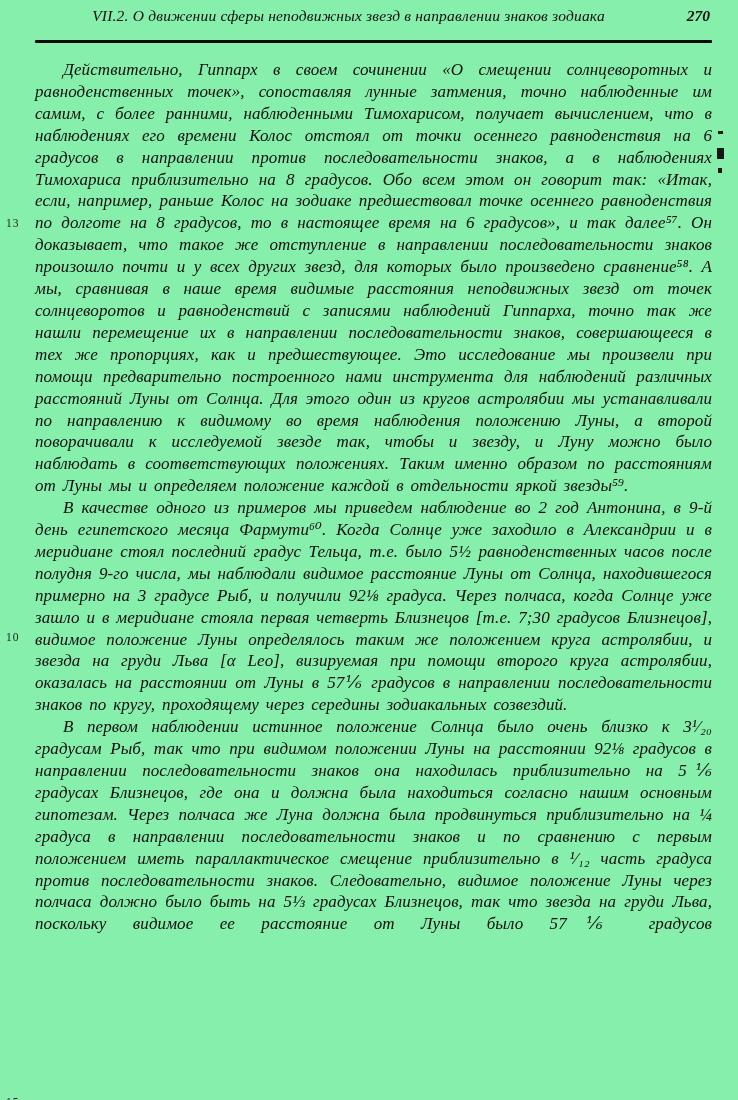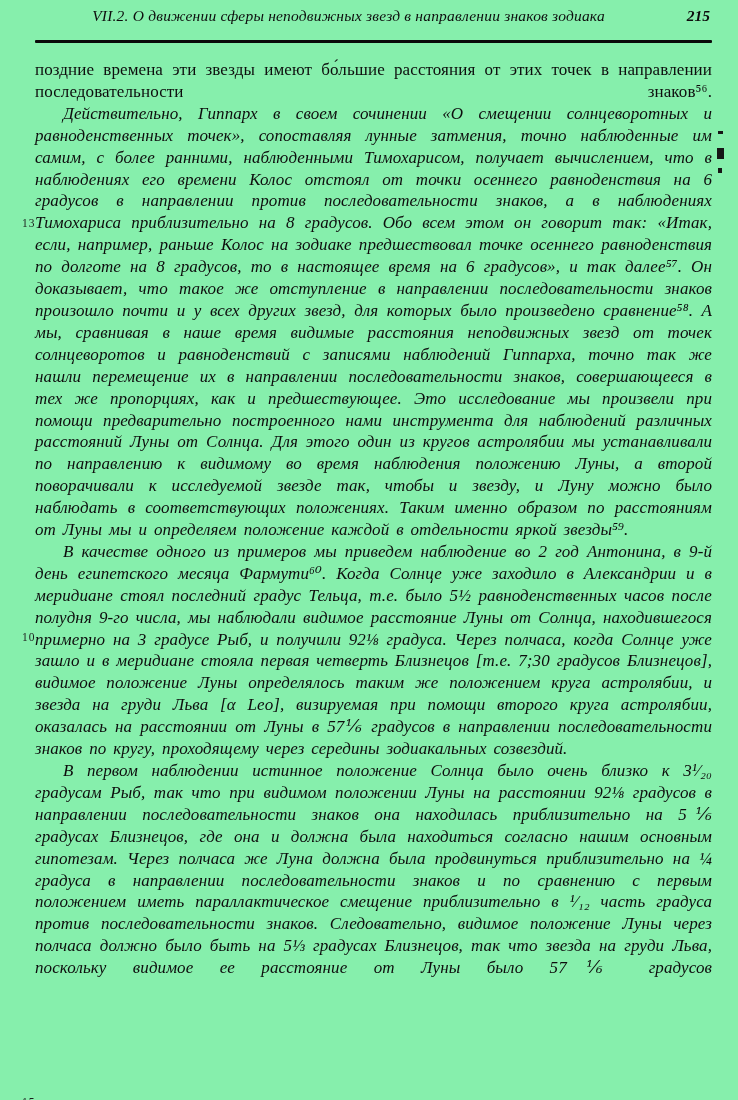--- a/index.html
+++ b/index.html
@@ -65,21 +65,21 @@
     line-height: 21.9px;
     text-align: justify;
     word-spacing: 2.5px;
     letter-spacing: 0.1px;
   }
   .text-block p.indent { text-indent: 28px; font-style: italic; }
   .text-block p.continues { text-align-last: justify; }
   
   .margin-number {
     position: absolute;
-    left: 22px;
+    left: 6px;
     width: 24px;
     font-size: 11.5px;
     letter-spacing: 1px;
     color: #1c1c1c;
     font-family: "Liberation Serif", "DejaVu Serif", serif;
   }
   .mn-0 { top: 217px; }
   .mn-1 { top: 631px; }
   .mn-2 { top: 1054px; margin-top: 42px; }
   
@@ -88,31 +88,30 @@
   .art-1 { left: 717px; top: 148px; width: 7px;  height: 11px; }
   .art-2 { left: 718px; top: 168px; width: 4px;  height: 5px; }
 </style>
 </head>
 <body>
 
 <div class="page">
 
   <div class="running-head">
     <div class="running-head-title">VII.2. О движении сферы неподвижных звезд в направлении знаков зодиака</div>
-    <div class="running-head-page">215</div>
+    <div class="running-head-page">270</div>
   </div>
 
   <div class="head-rule"></div>
 
   <div class="margin-number mn-0">13</div>
   <div class="margin-number mn-1">10</div>
   <div class="margin-number mn-2">15</div>
 
   <div class="text-block">
-    <p class="continues">поздние времена эти звезды имеют бо́льшие расстояния от этих точек в направлении последовательности знаков⁵⁶.</p>
     <p class="indent">Действительно, Гиппарх в своем сочинении «О смещении солнцеворотных и равноденственных точек», сопоставляя лунные затмения, точно наблюденные им самим, с более ранними, наблюденными Тимохарисом, получает вычислением, что в наблюдениях его времени Колос отстоял от точки осеннего равноденствия на 6 градусов в направлении против последовательности знаков, а в наблюдениях Тимохариса приблизительно на 8 градусов. Обо всем этом он говорит так: «Итак, если, например, раньше Колос на зодиаке предшествовал точке осеннего равноденствия по долготе на 8 градусов, то в настоящее время на 6 градусов», и так далее⁵⁷. Он доказывает, что такое же отступление в направлении последовательности знаков произошло почти и у всех других звезд, для которых было произведено сравнение⁵⁸. А мы, сравнивая в наше время видимые расстояния неподвижных звезд от точек солнцеворотов и равноденствий с записями наблюдений Гиппарха, точно так же нашли перемещение их в направлении последовательности знаков, совершающееся в тех же пропорциях, как и предшествующее. Это исследование мы произвели при помощи предварительно построенного нами инструмента для наблюдений различных расстояний Луны от Солнца. Для этого один из кругов астролябии мы устанавливали по направлению к видимому во время наблюдения положению Луны, а второй поворачивали к исследуемой звезде так, чтобы и звезду, и Луну можно было наблюдать в соответствующих положениях. Таким именно образом по расстояниям от Луны мы и определяем положение каждой в отдельности яркой звезды⁵⁹.</p>
     <p class="indent">В качестве одного из примеров мы приведем наблюдение во 2 год Антонина, в 9-й день египетского месяца Фармути⁶⁰. Когда Солнце уже заходило в Александрии и в меридиане стоял последний градус Тельца, т.е. было 5½ равноденственных часов после полудня 9-го числа, мы наблюдали видимое расстояние Луны от Солнца, находившегося примерно на 3 градусе Рыб, и получили 92⅛ градуса. Через полчаса, когда Солнце уже зашло и в меридиане стояла первая четверть Близнецов [т.е. 7;30 градусов Близнецов], видимое положение Луны определялось таким же положением круга астролябии, и звезда на груди Льва [α Leo], визируемая при помощи второго круга астролябии, оказалась на расстоянии от Луны в 57⅙ градусов в направлении последовательности знаков по кругу, проходящему через середины зодиакальных созвездий.</p>
     <p class="indent continues">В первом наблюдении истинное положение Солнца было очень близко к 3¹⁄₂₀ градусам Рыб, так что при видимом положении Луны на расстоянии 92⅛ градусов в направлении последовательности знаков она находилась приблизительно на 5⅙ градусах Близнецов, где она и должна была находиться согласно нашим основным гипотезам. Через полчаса же Луна должна была продвинуться приблизительно на ¼ градуса в направлении последовательности знаков и по сравнению с первым положением иметь параллактическое смещение приблизительно в ¹⁄₁₂ часть градуса против последовательности знаков. Следовательно, видимое положение Луны через полчаса должно было быть на 5⅓ градусах Близнецов, так что звезда на груди Льва, поскольку видимое ее расстояние от Луны было 57⅙ градусов</p>
   </div>
 
   <div class="artifact art-0"></div>
   <div class="artifact art-1"></div>
   <div class="artifact art-2"></div>
 
 </div>

